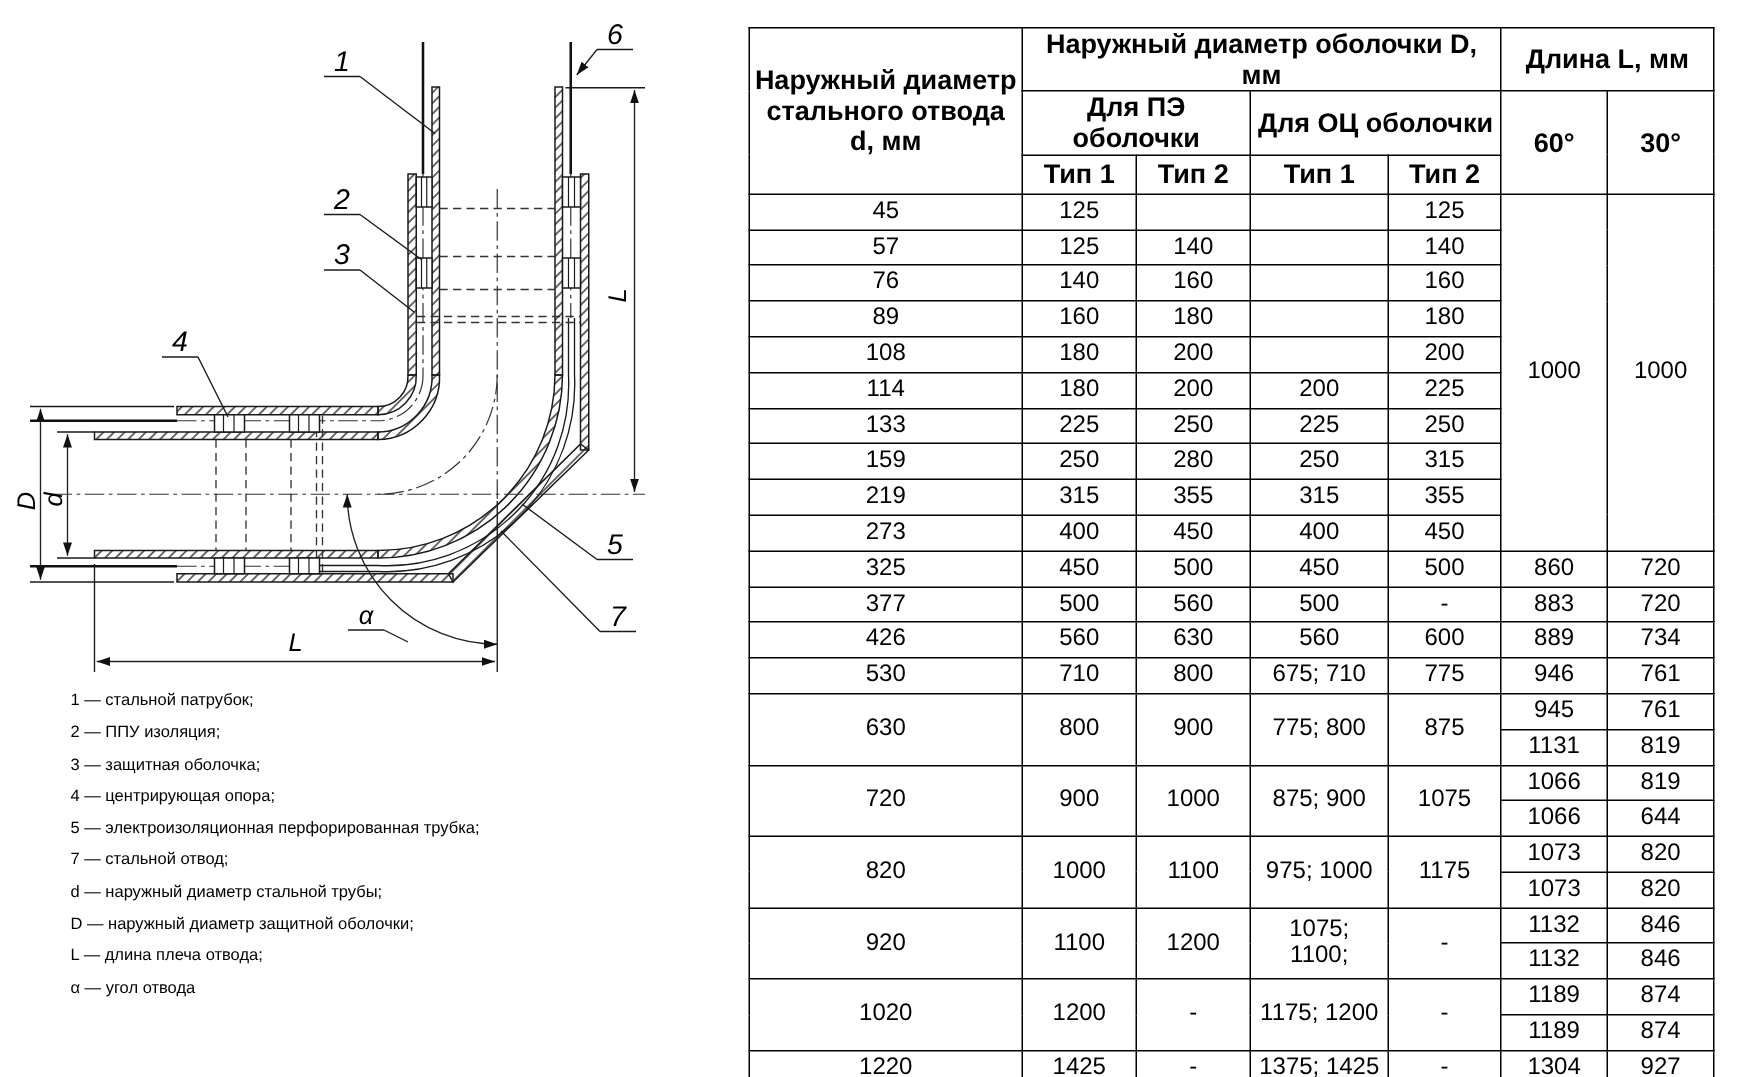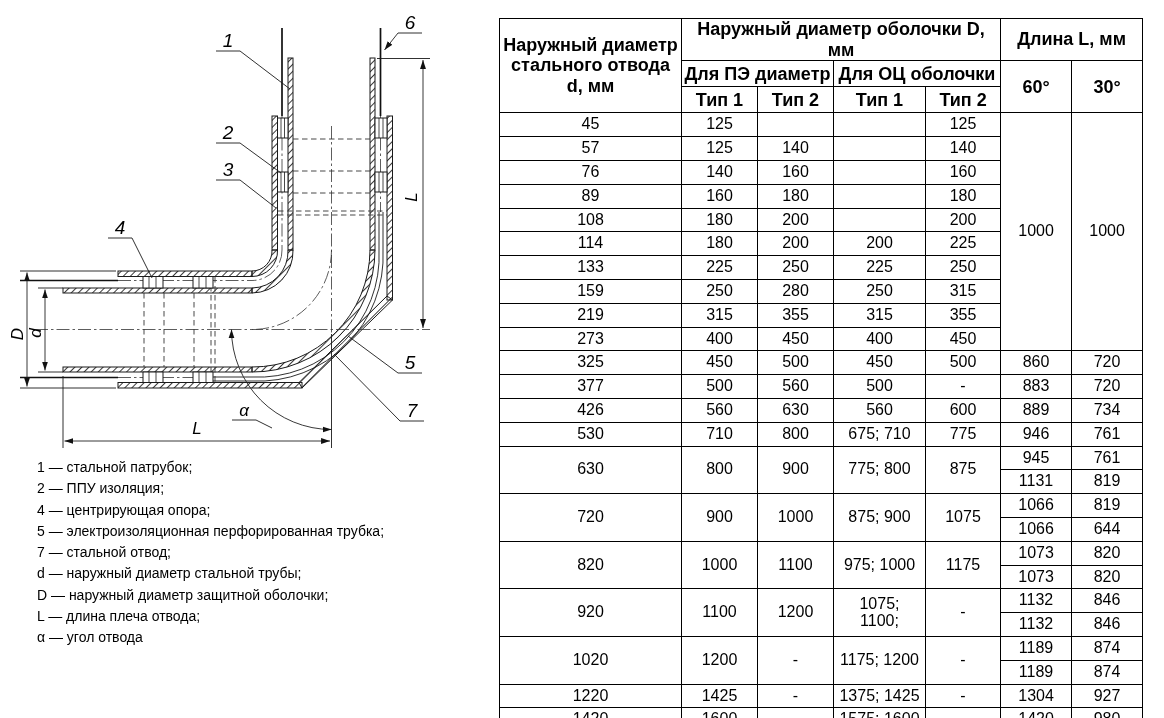--- a/index.html
+++ b/index.html
@@ -12,21 +12,21 @@
   .thk{fill:none;stroke:#111;stroke-width:1.7;}
   .cl{fill:none;stroke:#333;stroke-width:0.8;stroke-dasharray:13 3 2.5 3;}
   .hid{fill:none;stroke:#333;stroke-width:0.9;stroke-dasharray:5.5 3.5;}
   .dim{fill:none;stroke:#222;stroke-width:0.9;}
   .sup{fill:#fff;stroke:#1a1a1a;stroke-width:1;}
   .supl{stroke:#1a1a1a;stroke-width:0.8;}
   .lbl{font:italic 19px "Liberation Sans",sans-serif;fill:#000;}
   .dlb{font:italic 17px "Liberation Sans",sans-serif;fill:#000;}
 
   
-  #legend{position:absolute;left:37px;top:457px;font-size:14px;line-height:21.3px;white-space:nowrap;}
+  #legend{position:absolute;left:47px;top:457px;font-size:11px;line-height:21.3px;white-space:nowrap;}
 
   
   #spec-table{position:absolute;left:499px;top:18px;border-collapse:collapse;table-layout:fixed;width:643px;}
   #spec-table th,#spec-table td{border:1.5px solid #000;text-align:center;vertical-align:middle;padding:0 2px;}
   #spec-table th{font-weight:bold;font-size:18px;line-height:1.15;}
   #spec-table td{font-size:16px;height:22.8px;line-height:1.05;white-space:pre-line;}
   #spec-table thead tr:nth-child(1) th{height:29px;}
   #spec-table thead tr:nth-child(2) th{height:25px;}
   #spec-table thead tr:nth-child(3) th{height:25px;}
 </style>
@@ -209,20 +209,21 @@
     <text class="lbl" x="412" y="417" text-anchor="middle">7</text>
     <line class="thin" x1="400" y1="421" x2="424" y2="421"></line>
         <line class="thin" x1="400" y1="421" x2="334" y2="354"></line>
   </g>
 </svg>
 </div>
 
 <div id="legend">
     <div>1 — стальной патрубок;</div>
     <div>2 — ППУ изоляция;</div>
+    <div>3 — защитная оболочка;</div>
     <div>4 — центрирующая опора;</div>
     <div>5 — электроизоляционная перфорированная трубка;</div>
     <div>7 — стальной отвод;</div>
     <div>d — наружный диаметр стальной трубы;</div>
     <div>D — наружный диаметр защитной оболочки;</div>
     <div>L — длина плеча отвода;</div>
     <div>α — угол отвода</div>
   </div>
 
 <table id="spec-table">
@@ -235,21 +236,21 @@
       <col style="width:71px">
       <col style="width:71px">
   </colgroup>
   <thead>
     <tr>
       <th rowspan="3">Наружный диаметр стального отвода d, мм</th>
       <th colspan="4">Наружный диаметр оболочки D, мм</th>
       <th colspan="2">Длина L, мм</th>
     </tr>
     <tr>
-      <th colspan="2">Для ПЭ диаметр</th>
+      <th colspan="2">Для ПЭ оболочки</th>
       <th colspan="2">Для ОЦ оболочки</th>
       <th rowspan="2">60°</th>
       <th rowspan="2">30°</th>
     </tr>
     <tr>
       <th>Тип 1</th>
       <th>Тип 2</th>
       <th>Тип 1</th>
       <th>Тип 2</th>
     </tr>

